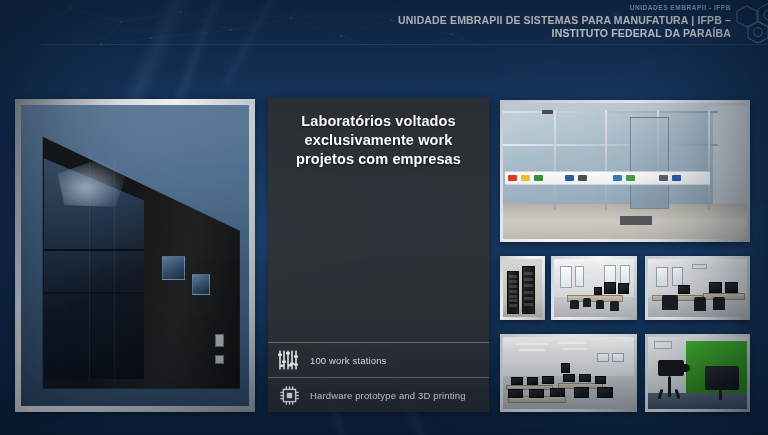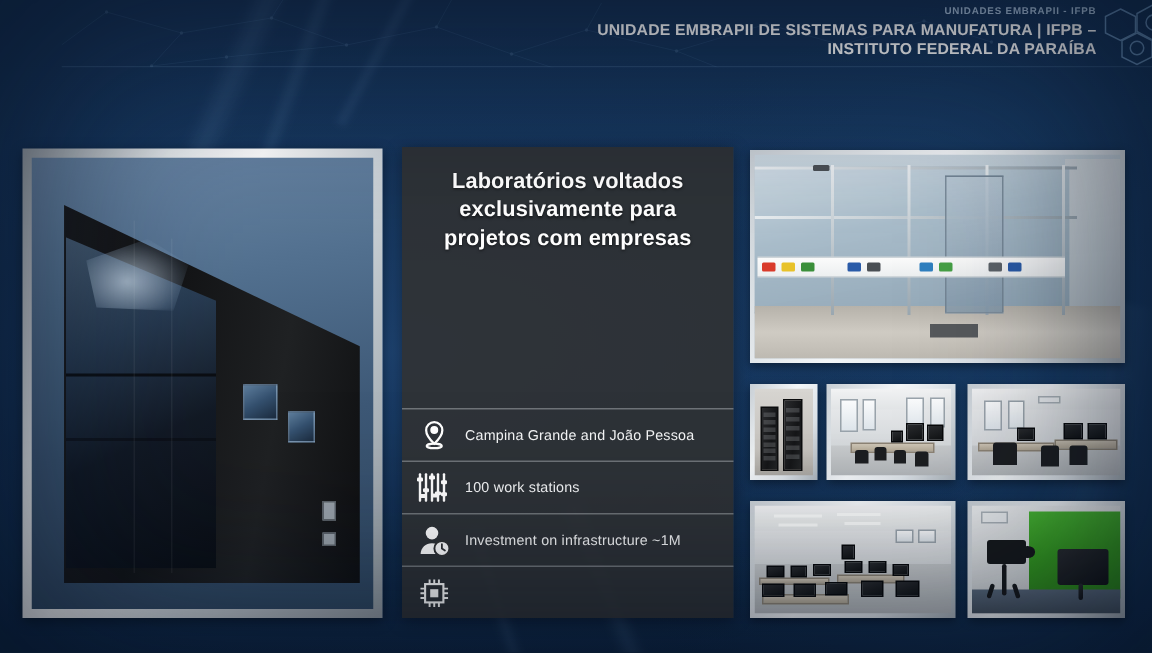--- a/index.html
+++ b/index.html
@@ -300,35 +300,25 @@
       <div class="bld-panelline" style="left:41%; top:18%; height:74%;"></div>
       <div class="bld-win" style="left:62%; top:50%; width:10%; height:8%;"></div>
       <div class="bld-win" style="left:75%; top:56%; width:8%; height:7%;"></div>
       <div class="bld-box" style="left:85%; top:76%;"></div>
       <div class="bld-box" style="left:85%; top:83%; height:9px;"></div>
     </div>
   </div>
 
   <div id="info-panel">
     <div id="panel-heading">Laboratórios voltados
-exclusivamente para
+exclusivamente work
 projetos com empresas</div>
 
     <div id="feature-list">
 
-      <div class="feature">
-        <span class="f-icon">
-          <svg width="17" height="20" viewBox="0 0 17 20" fill="none" stroke="#fff" stroke-width="1.5">
-            <path d="M8.5 1.4c-3.0 0-5.4 2.4-5.4 5.4 0 3.9 5.4 9.0 5.4 9.0s5.4-5.1 5.4-9.0c0-3.0-2.4-5.4-5.4-5.4z"></path>
-            <circle cx="8.5" cy="6.7" r="1.9" fill="#fff"></circle>
-            <ellipse cx="8.5" cy="17.3" rx="5.0" ry="1.5"></ellipse>
-          </svg>
-        </span>
-        <span class="f-label">Campina Grande and João Pessoa</span>
-      </div>
 
       <div class="feature">
         <span class="f-icon">
           <svg width="22" height="20" viewBox="0 0 22 20" fill="#fff">
             <g>
               <rect x="1.2" y="0.5" width="1.6" height="19" rx="0.6"></rect>
               <rect x="5.2" y="0.5" width="1.6" height="19" rx="0.6"></rect>
               <rect x="9.2" y="0.5" width="1.6" height="19" rx="0.6"></rect>
               <rect x="13.2" y="0.5" width="1.6" height="19" rx="0.6"></rect>
               <rect x="17.2" y="0.5" width="1.6" height="19" rx="0.6"></rect>
@@ -342,47 +332,35 @@
               <rect x="2" y="14.4" width="4" height="2.6" rx="0.8"></rect>
               <rect x="10" y="14.0" width="4" height="2.6" rx="0.8"></rect>
               <rect x="16" y="13.2" width="4" height="2.6" rx="0.8"></rect>
             </g>
           </svg>
         </span>
         <span class="f-label">100 work stations</span>
       </div>
 
 
-      <div class="feature">
-        <span class="f-icon">
-          <svg width="21" height="21" viewBox="0 0 21 21" fill="#fff">
-            <circle cx="9" cy="5.4" r="4.2"></circle>
-            <path d="M1.4 19.4c0-4.3 3.4-7.3 7.6-7.3s7.6 3.0 7.6 7.3z"></path>
-            <circle cx="15.6" cy="15.6" r="5.0" fill="#fff" stroke="#303234" stroke-width="1.3"></circle>
-            <g stroke="#303234" stroke-width="1.2" fill="none" stroke-linecap="round">
-              <path d="M15.6 12.8v2.9l2.0 1.3"></path>
-            </g>
-          </svg>
-        </span>
-        <span class="f-label">Investment on infrastructure  ~1M</span>
-      </div>
 
       <div class="feature">
         <span class="f-icon">
           <svg width="21" height="21" viewBox="0 0 21 21" fill="none" stroke="#fff" stroke-width="1.4">
             <rect x="4.4" y="4.4" width="12.2" height="12.2"></rect>
             <rect x="7.8" y="7.8" width="5.4" height="5.4" fill="#fff" stroke="none"></rect>
             <g stroke-width="1.3">
               <path d="M7.4 4.4V1.3M10.5 4.4V1.3M13.6 4.4V1.3"></path>
               <path d="M7.4 16.6v3.1M10.5 16.6v3.1M13.6 16.6v3.1"></path>
               <path d="M4.4 7.4H1.3M4.4 10.5H1.3M4.4 13.6H1.3"></path>
               <path d="M16.6 7.4h3.1M16.6 10.5h3.1M16.6 13.6h3.1"></path>
             </g>
           </svg>
         </span>
+        <span class="f-label">Hardware prototype and 3D printing</span>
       </div>
 
     </div>
   </div>
 
   <div class="rphoto" id="photo-facade">
     <div class="ph-inner">
       <div class="fac-sky"></div>
       <div class="fac-right"></div>
       <div class="fac-glass"></div>

